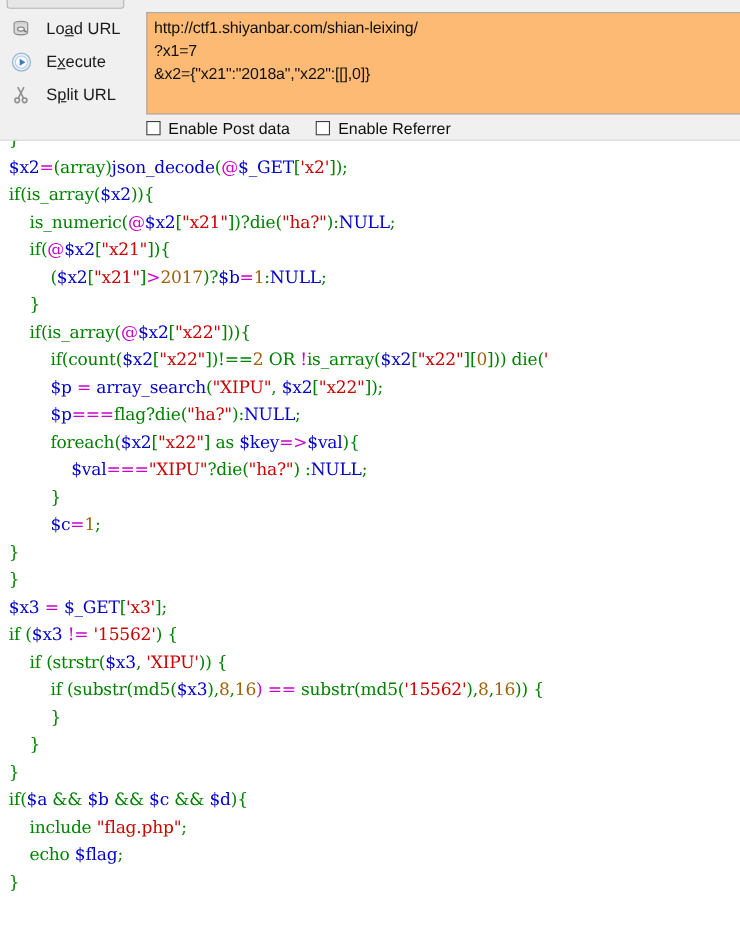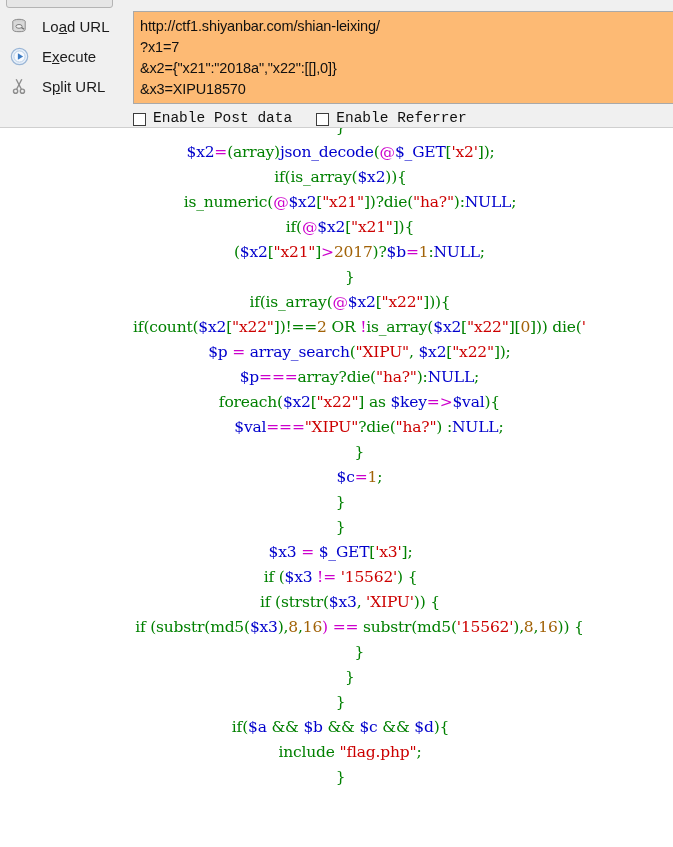--- a/index.html
+++ b/index.html
@@ -106,24 +106,23 @@
   
   .check-row {
     position: absolute;
     left: 133px; top: 98px;
     height: 22px;
     display: flex;
     align-items: center;
   }
   .check-item {
     display: flex;
-    align-items: flex-end;
+    align-items: flex-start;
     margin-right: 24px;
     cursor: default;
-    font-family: Liberation Mono, monospace;
   }
   .checkbox {
     width: 13px; height: 13px;
     border: 1px solid #3c3c3c;
     background: #ffffff;
     box-sizing: border-box;
     flex: 0 0 13px;
   }
   .check-label {
     margin-left: 7px;
@@ -139,21 +138,20 @@
     width: 673px;
     height: 719px;
     background: #ffffff;
     overflow: hidden;
   }
   .code-scroll {
     position: absolute;
     left: 0;
     top: -13px;           
     width: 673px;
-    text-align: center;
   }
   .code-line {
     font-family: "DejaVu Serif", serif;
     font-size: 15.5px;
     line-height: 25px;
     height: 25px;
     white-space: pre;
     padding-left: 8px;
     color: #008000;
     letter-spacing: -0.2px;
@@ -214,21 +212,20 @@
       </span>
       <span class="action-label">S<u>p</u>lit URL</span>
     </div>
 
   </div>
 
   <div class="url-box">
     <div class="url-line">http://ctf1.shiyanbar.com/shian-leixing/</div>
     <div class="url-line">?x1=7</div>
     <div class="url-line">&amp;x2={"x21":"2018a","x22":[[],0]}</div>
-    <div class="url-line">&amp;x3=XIPU18570</div>
   </div>
 
   <div class="check-row">
     <div class="check-item">
       <span class="checkbox"></span>
       <span class="check-label">Enable Post data</span>
     </div>
     <div class="check-item">
       <span class="checkbox"></span>
       <span class="check-label">Enable Referrer</span>
@@ -242,32 +239,33 @@
       <div class="code-line"><span class="t-punc">}</span></div>
       <div class="code-line"><span class="t-var">$x2</span><span class="t-op">=</span><span class="t-plain">(array)</span><span class="t-var">json_decode</span><span class="t-plain">(</span><span class="t-op">@</span><span class="t-var">$_GET</span><span class="t-punc">[</span><span class="t-str">'x2'</span><span class="t-punc">]</span><span class="t-plain">);</span></div>
       <div class="code-line"><span class="t-plain">if</span><span class="t-plain">(</span><span class="t-plain">is_array</span><span class="t-plain">(</span><span class="t-var">$x2</span><span class="t-plain">)){</span></div>
       <div class="code-line"><span class="t-plain">    is_numeric</span><span class="t-plain">(</span><span class="t-op">@</span><span class="t-var">$x2</span><span class="t-punc">[</span><span class="t-str">"x21"</span><span class="t-punc">]</span><span class="t-plain">)?</span><span class="t-plain">die</span><span class="t-plain">(</span><span class="t-str">"ha?"</span><span class="t-plain">):</span><span class="t-kw">NULL</span><span class="t-plain">;</span></div>
       <div class="code-line"><span class="t-plain">    if</span><span class="t-plain">(</span><span class="t-op">@</span><span class="t-var">$x2</span><span class="t-punc">[</span><span class="t-str">"x21"</span><span class="t-punc">]</span><span class="t-plain">){</span></div>
       <div class="code-line"><span class="t-plain">        (</span><span class="t-var">$x2</span><span class="t-punc">[</span><span class="t-str">"x21"</span><span class="t-punc">]</span><span class="t-op">&gt;</span><span class="t-num">2017</span><span class="t-plain">)?</span><span class="t-var">$b</span><span class="t-op">=</span><span class="t-num">1</span><span class="t-plain">:</span><span class="t-kw">NULL</span><span class="t-plain">;</span></div>
       <div class="code-line"><span class="t-punc">    }</span></div>
       <div class="code-line"><span class="t-plain">    if</span><span class="t-plain">(</span><span class="t-plain">is_array</span><span class="t-plain">(</span><span class="t-op">@</span><span class="t-var">$x2</span><span class="t-punc">[</span><span class="t-str">"x22"</span><span class="t-punc">]</span><span class="t-plain">)){</span></div>
       <div class="code-line"><span class="t-plain">        if</span><span class="t-plain">(</span><span class="t-plain">count</span><span class="t-plain">(</span><span class="t-var">$x2</span><span class="t-punc">[</span><span class="t-str">"x22"</span><span class="t-punc">]</span><span class="t-plain">)!==</span><span class="t-num">2</span><span class="t-plain"> OR </span><span class="t-op">!</span><span class="t-plain">is_array</span><span class="t-plain">(</span><span class="t-var">$x2</span><span class="t-punc">[</span><span class="t-str">"x22"</span><span class="t-punc">]</span><span class="t-punc">[</span><span class="t-num">0</span><span class="t-punc">]</span><span class="t-plain">)) </span><span class="t-plain">die</span><span class="t-plain">(</span><span class="t-str">'</span></div>
       <div class="code-line"><span class="t-var">        $p</span><span class="t-op"> = </span><span class="t-var">array_search</span><span class="t-plain">(</span><span class="t-str">"XIPU"</span><span class="t-plain">, </span><span class="t-var">$x2</span><span class="t-punc">[</span><span class="t-str">"x22"</span><span class="t-punc">]</span><span class="t-plain">);</span></div>
-      <div class="code-line"><span class="t-var">        $p</span><span class="t-op">===</span><span class="t-plain">array</span><span class="t-plain">?</span><span class="t-plain">die</span><span class="t-plain">(</span><span class="t-str">"ha?"</span><span class="t-plain">):</span><span class="t-kw">NULL</span><span class="t-plain">;</span></div>
+      <div class="code-line"><span class="t-var">        $p</span><span class="t-op">===</span><span class="t-plain">flag</span><span class="t-plain">?</span><span class="t-plain">die</span><span class="t-plain">(</span><span class="t-str">"ha?"</span><span class="t-plain">):</span><span class="t-kw">NULL</span><span class="t-plain">;</span></div>
       <div class="code-line"><span class="t-plain">        foreach</span><span class="t-plain">(</span><span class="t-var">$x2</span><span class="t-punc">[</span><span class="t-str">"x22"</span><span class="t-punc">]</span><span class="t-plain"> as </span><span class="t-var">$key</span><span class="t-op">=&gt;</span><span class="t-var">$val</span><span class="t-plain">){</span></div>
       <div class="code-line"><span class="t-var">            $val</span><span class="t-op">===</span><span class="t-str">"XIPU"</span><span class="t-plain">?</span><span class="t-plain">die</span><span class="t-plain">(</span><span class="t-str">"ha?"</span><span class="t-plain">) :</span><span class="t-kw">NULL</span><span class="t-plain">;</span></div>
       <div class="code-line"><span class="t-punc">        }</span></div>
       <div class="code-line"><span class="t-var">        $c</span><span class="t-op">=</span><span class="t-num">1</span><span class="t-plain">;</span></div>
       <div class="code-line"><span class="t-punc">}</span></div>
       <div class="code-line"><span class="t-punc">}</span></div>
       <div class="code-line"><span class="t-var">$x3</span><span class="t-op"> = </span><span class="t-var">$_GET</span><span class="t-punc">[</span><span class="t-str">'x3'</span><span class="t-punc">]</span><span class="t-plain">;</span></div>
       <div class="code-line"><span class="t-plain">if </span><span class="t-plain">(</span><span class="t-var">$x3</span><span class="t-op"> != </span><span class="t-str">'15562'</span><span class="t-plain">) {</span></div>
       <div class="code-line"><span class="t-plain">    if </span><span class="t-plain">(</span><span class="t-plain">strstr</span><span class="t-plain">(</span><span class="t-var">$x3</span><span class="t-plain">, </span><span class="t-str">'XIPU'</span><span class="t-plain">)) {</span></div>
       <div class="code-line"><span class="t-plain">        if </span><span class="t-plain">(</span><span class="t-plain">substr</span><span class="t-plain">(</span><span class="t-plain">md5</span><span class="t-plain">(</span><span class="t-var">$x3</span><span class="t-plain">),</span><span class="t-num">8</span><span class="t-plain">,</span><span class="t-num">16</span><span class="t-op">) == </span><span class="t-plain">substr</span><span class="t-plain">(</span><span class="t-plain">md5</span><span class="t-plain">(</span><span class="t-str">'15562'</span><span class="t-plain">),</span><span class="t-num">8</span><span class="t-plain">,</span><span class="t-num">16</span><span class="t-plain">)) {</span></div>
       <div class="code-line"><span class="t-punc">        }</span></div>
       <div class="code-line"><span class="t-punc">    }</span></div>
       <div class="code-line"><span class="t-punc">}</span></div>
       <div class="code-line"><span class="t-plain">if</span><span class="t-plain">(</span><span class="t-var">$a</span><span class="t-plain"> &amp;&amp; </span><span class="t-var">$b</span><span class="t-plain"> &amp;&amp; </span><span class="t-var">$c</span><span class="t-plain"> &amp;&amp; </span><span class="t-var">$d</span><span class="t-plain">){</span></div>
       <div class="code-line"><span class="t-plain">    include </span><span class="t-str">"flag.php"</span><span class="t-plain">;</span></div>
+      <div class="code-line"><span class="t-plain">    echo </span><span class="t-var">$flag</span><span class="t-plain">;</span></div>
       <div class="code-line"><span class="t-punc">}</span></div>
     </div>
 
 </div>
 
 </body></html>

